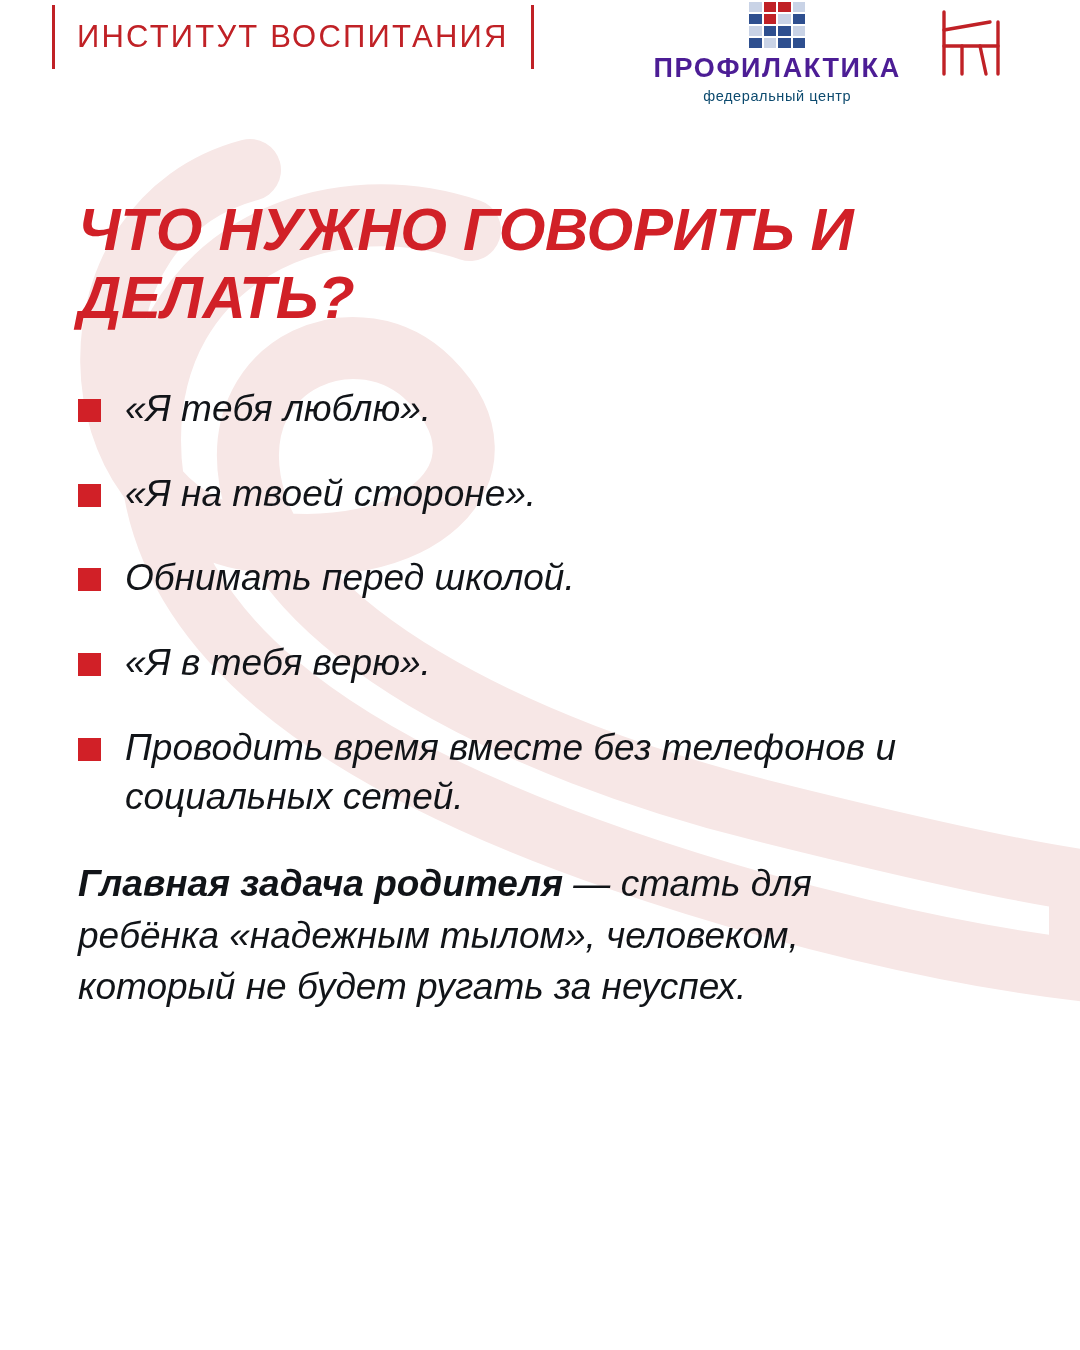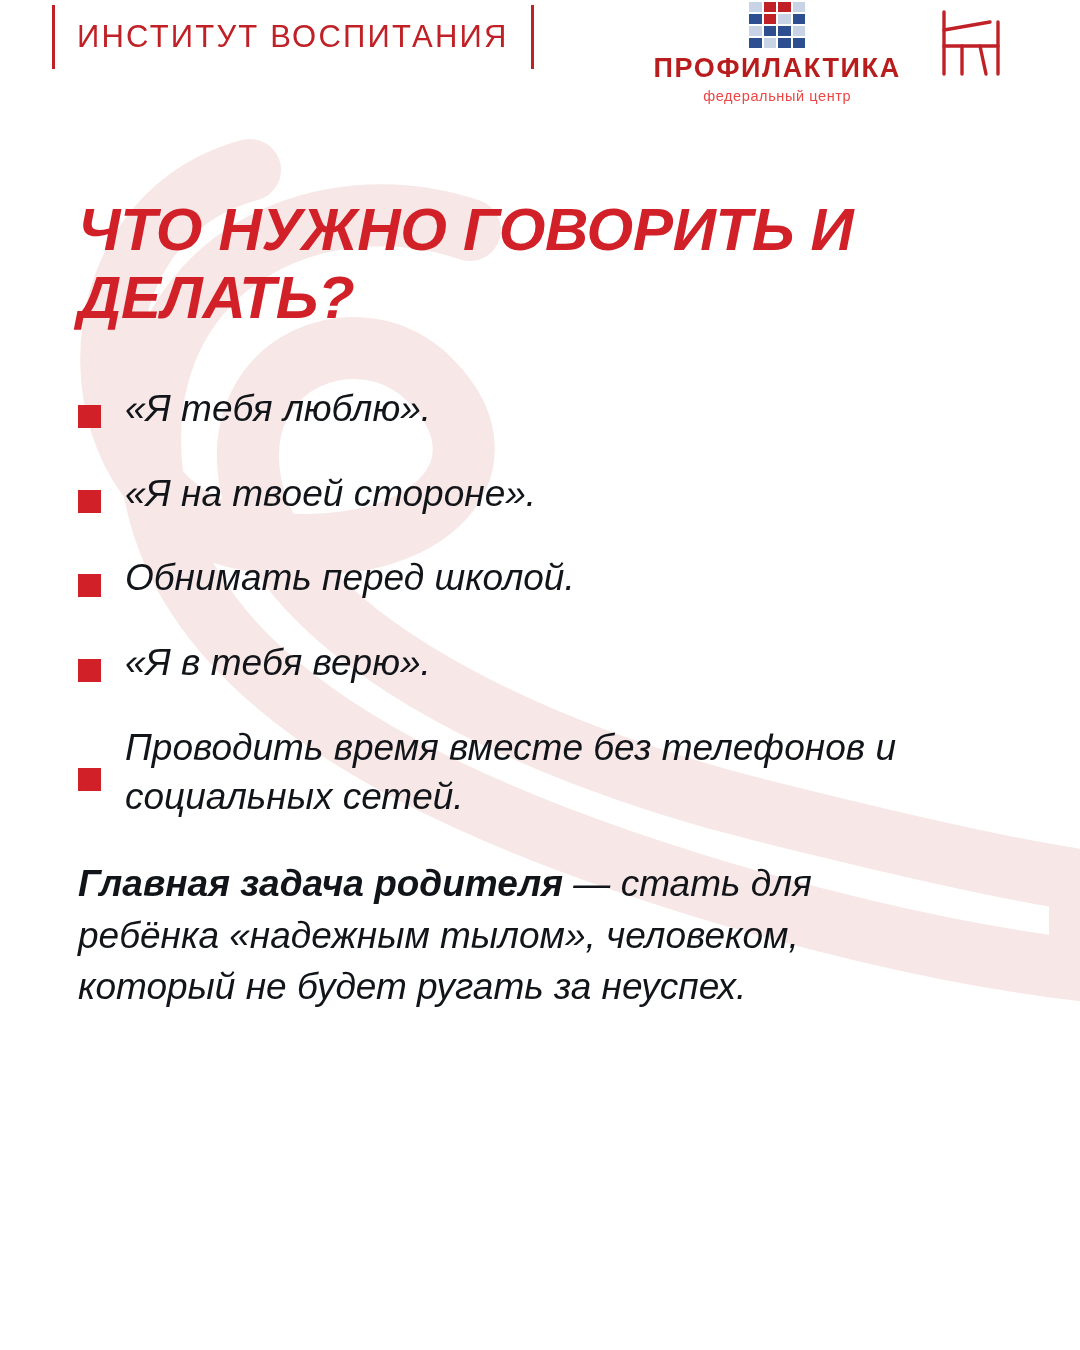--- a/index.html
+++ b/index.html
@@ -77,26 +77,26 @@
   }
   .center-mark i { display: block; }
   .c-red { background: #c02126; }
   .c-blue { background: #2e4f8f; }
   .c-light { background: #c9d3e6; }
 
   .center-title {
     font-size: 27px;
     font-weight: bold;
     letter-spacing: 1.6px;
-    color: #b91c1c;
+    color: #4c1d95;
     line-height: 1;
   }
   .center-sub {
     font-size: 14.5px;
-    color: #ef4444;
+    color: #0c4a6e;
     letter-spacing: 0.6px;
     margin-top: 6px;
   }
 
   .brand-right {
     margin-left: auto;
     margin-right: 24px;
     width: 92px;
     height: 92px;
   }
@@ -120,21 +120,21 @@
     max-width: 900px;
   }
 
   .bullet-list {
     list-style: none;
     margin: 0 0 0 0;
     padding: 0;
   }
   .bullet-list li {
     display: flex;
-    align-items: center;
+    align-items: flex-start;
     margin-bottom: 36px;
   }
   .bullet-mark {
     width: 23px;
     height: 23px;
     background: #d12027;
     flex: none;
     margin-top: 14px;
     margin-right: 24px;
   }

